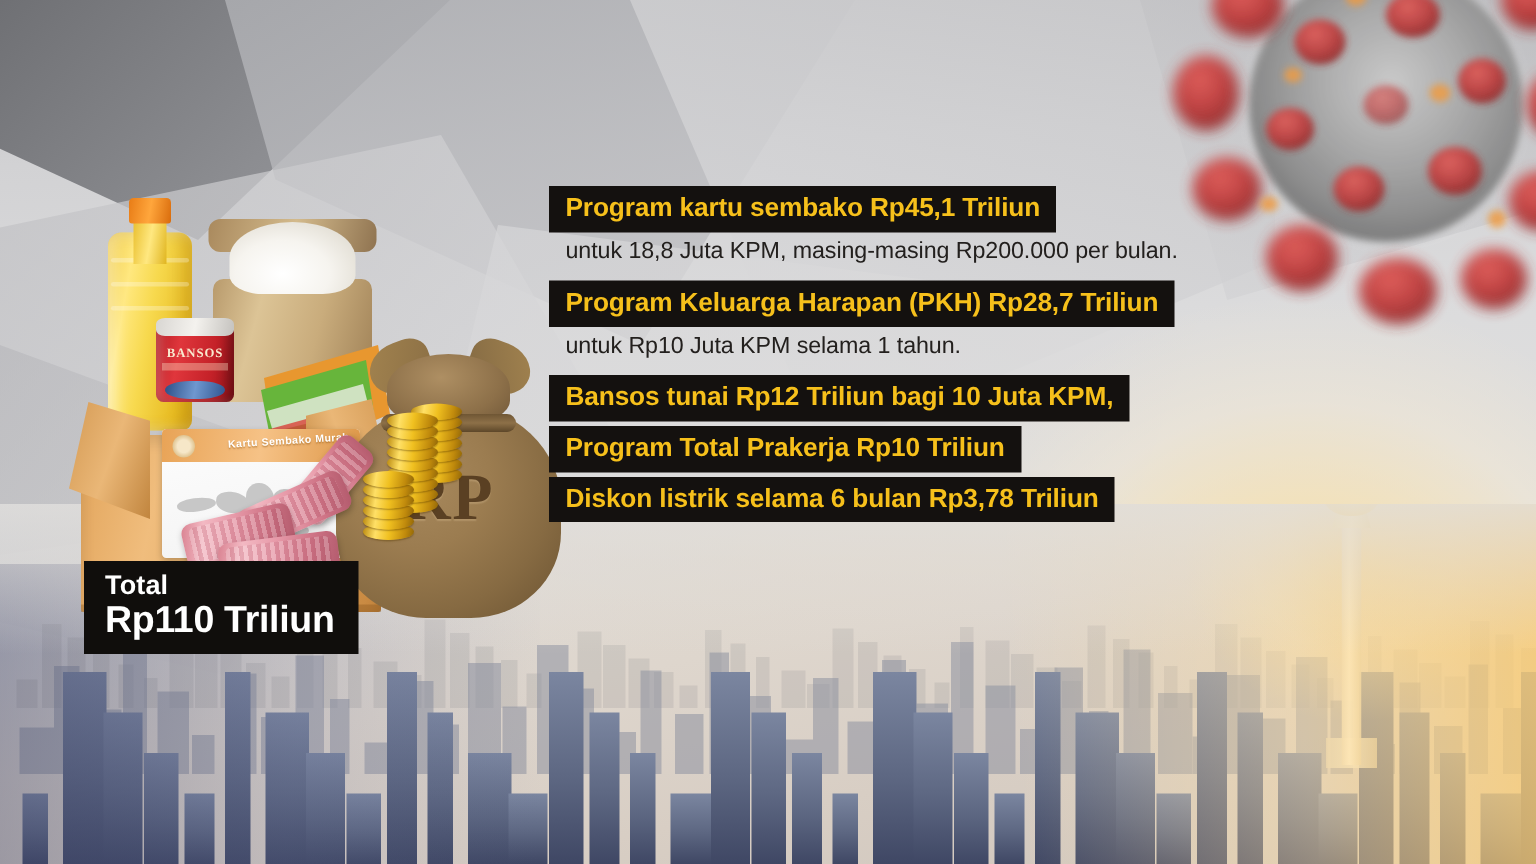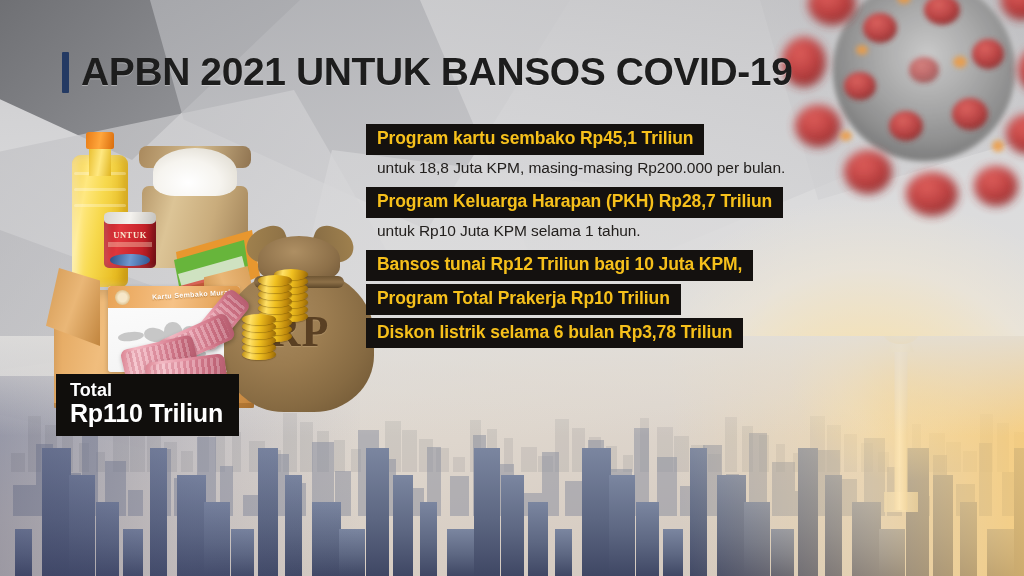--- a/index.html
+++ b/index.html
@@ -587,21 +587,20 @@
       <ellipse cx="106" cy="92" rx="6" ry="5"></ellipse>
       <ellipse cx="204" cy="104" rx="7" ry="6"></ellipse>
       <ellipse cx="242" cy="188" rx="6" ry="6"></ellipse>
       <ellipse cx="90" cy="178" rx="6" ry="5"></ellipse>
     </g>
   </svg>
 
   <div class="header">
     <div class="title-bar"></div>
     <div>
-      <div class="title">APBN 2021 UNTUK BANSOS COVID-19</div>
     </div>
   </div>
 
   <div class="illus">
 
     <div class="oil">
       <div class="oil-body"></div>
       <div class="oil-rib" style="top:40px"></div>
       <div class="oil-rib" style="top:56px"></div>
       <div class="oil-rib" style="top:72px"></div>
@@ -611,21 +610,21 @@
 
     <div class="rice">
       <div class="rice-bag"></div>
       <div class="rice-fold"></div>
       <div class="rice-pile"></div>
     </div>
 
     <div class="can">
       <div class="can-body"></div>
       <div class="can-top"></div>
-      <div class="can-label">UNTUK</div>
+      <div class="can-label">BANSOS</div>
       <div class="can-strip"></div>
       <div class="can-fish"></div>
     </div>
 
     <svg style="position:absolute;left:122px;top:100px;width:92px;height:78px" viewBox="0 0 92 78">
       <polygon points="8,22 84,0 92,46 16,78" fill="#e8972f"></polygon>
       <polygon points="6,30 76,10 82,50 14,72" fill="#67b53b"></polygon>
       <polygon points="10,44 74,26 78,42 14,58" fill="#f1f1ef" opacity=".75"></polygon>
       <polygon points="12,56 70,40 74,52 16,66" fill="#d9443a" opacity=".8"></polygon>
     </svg>

